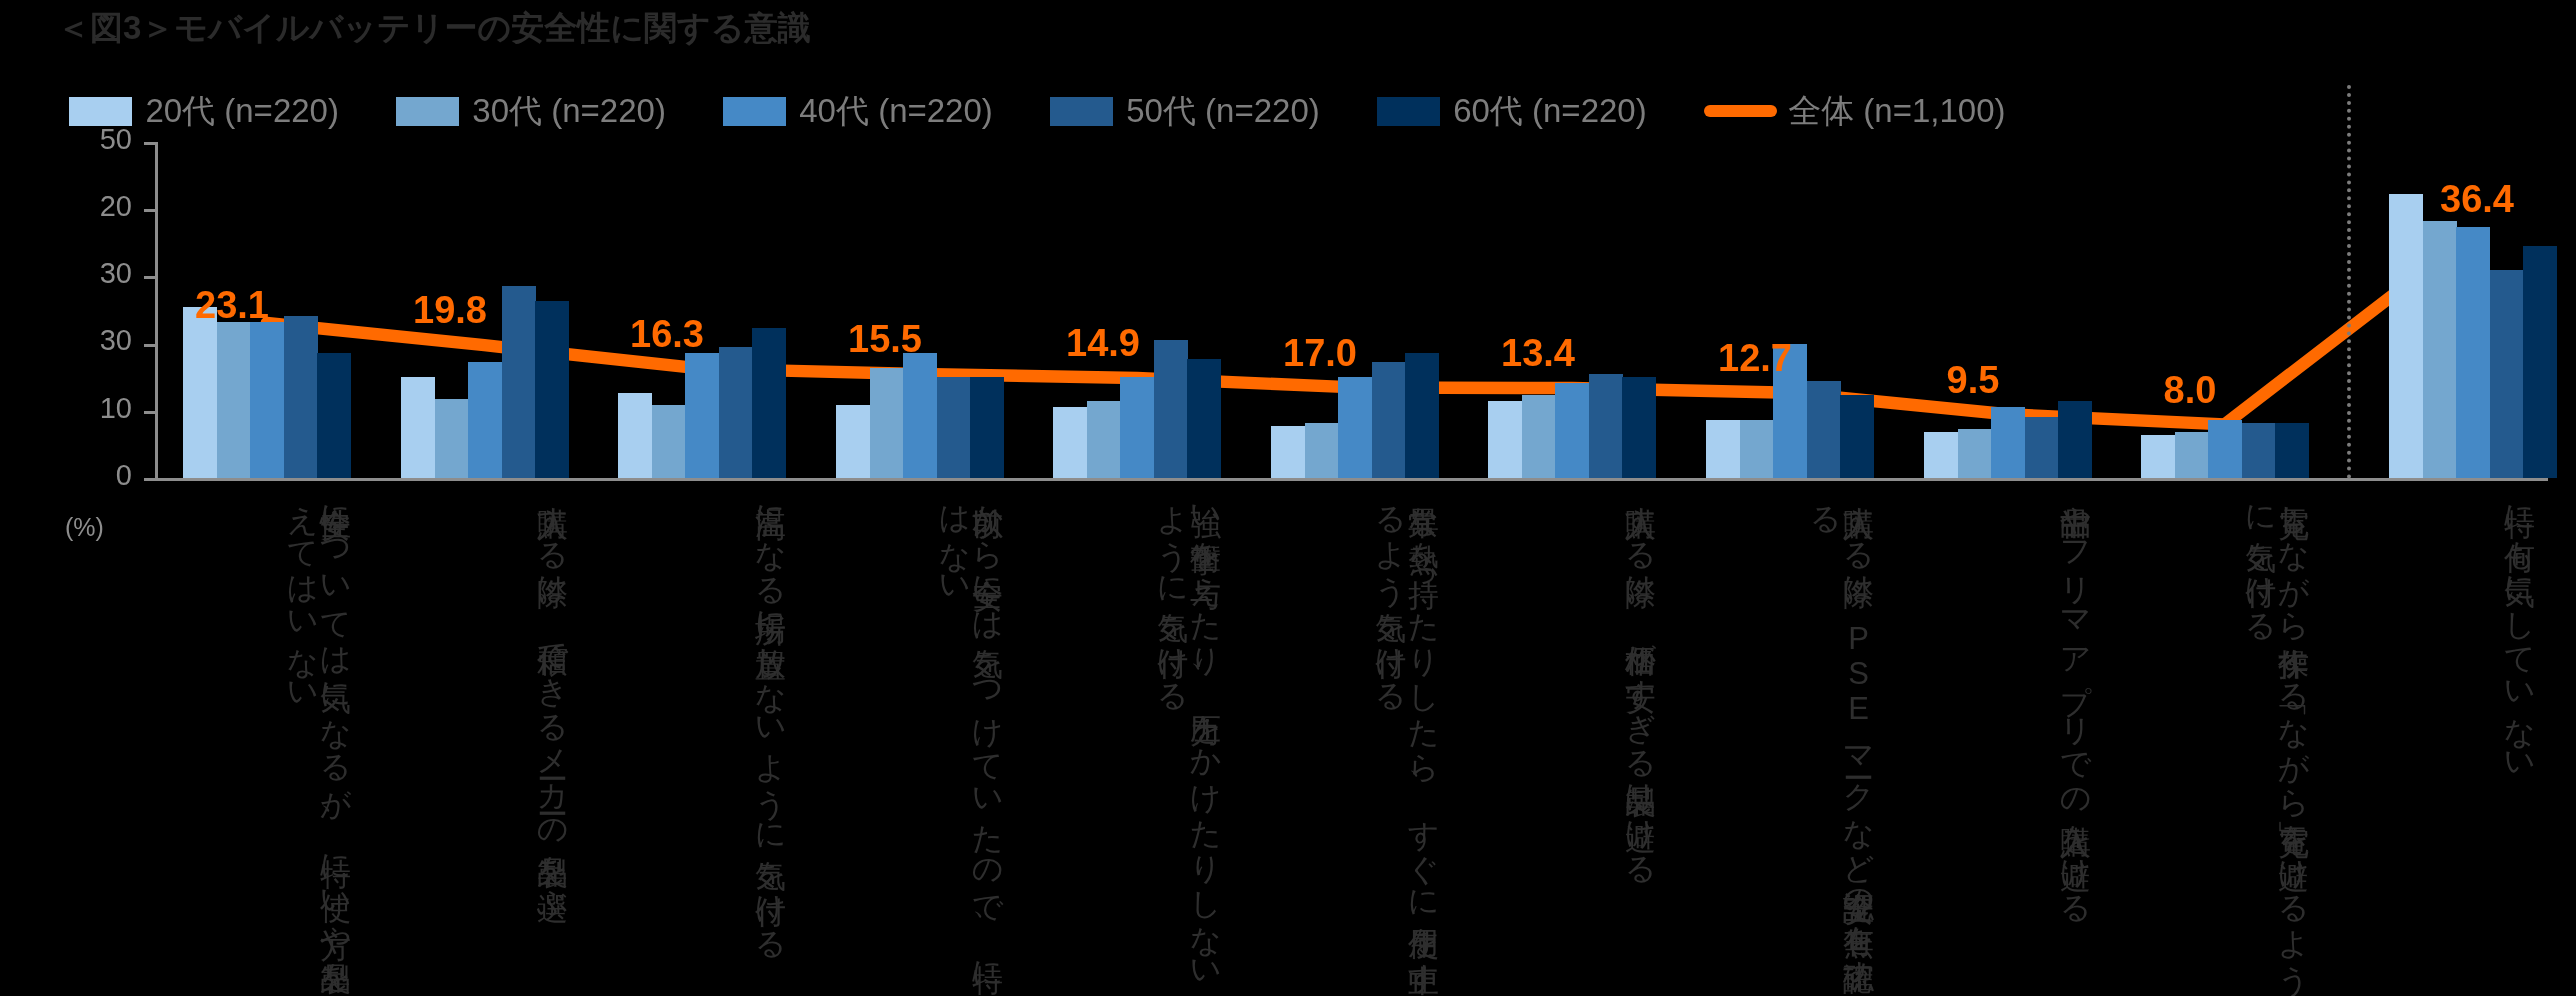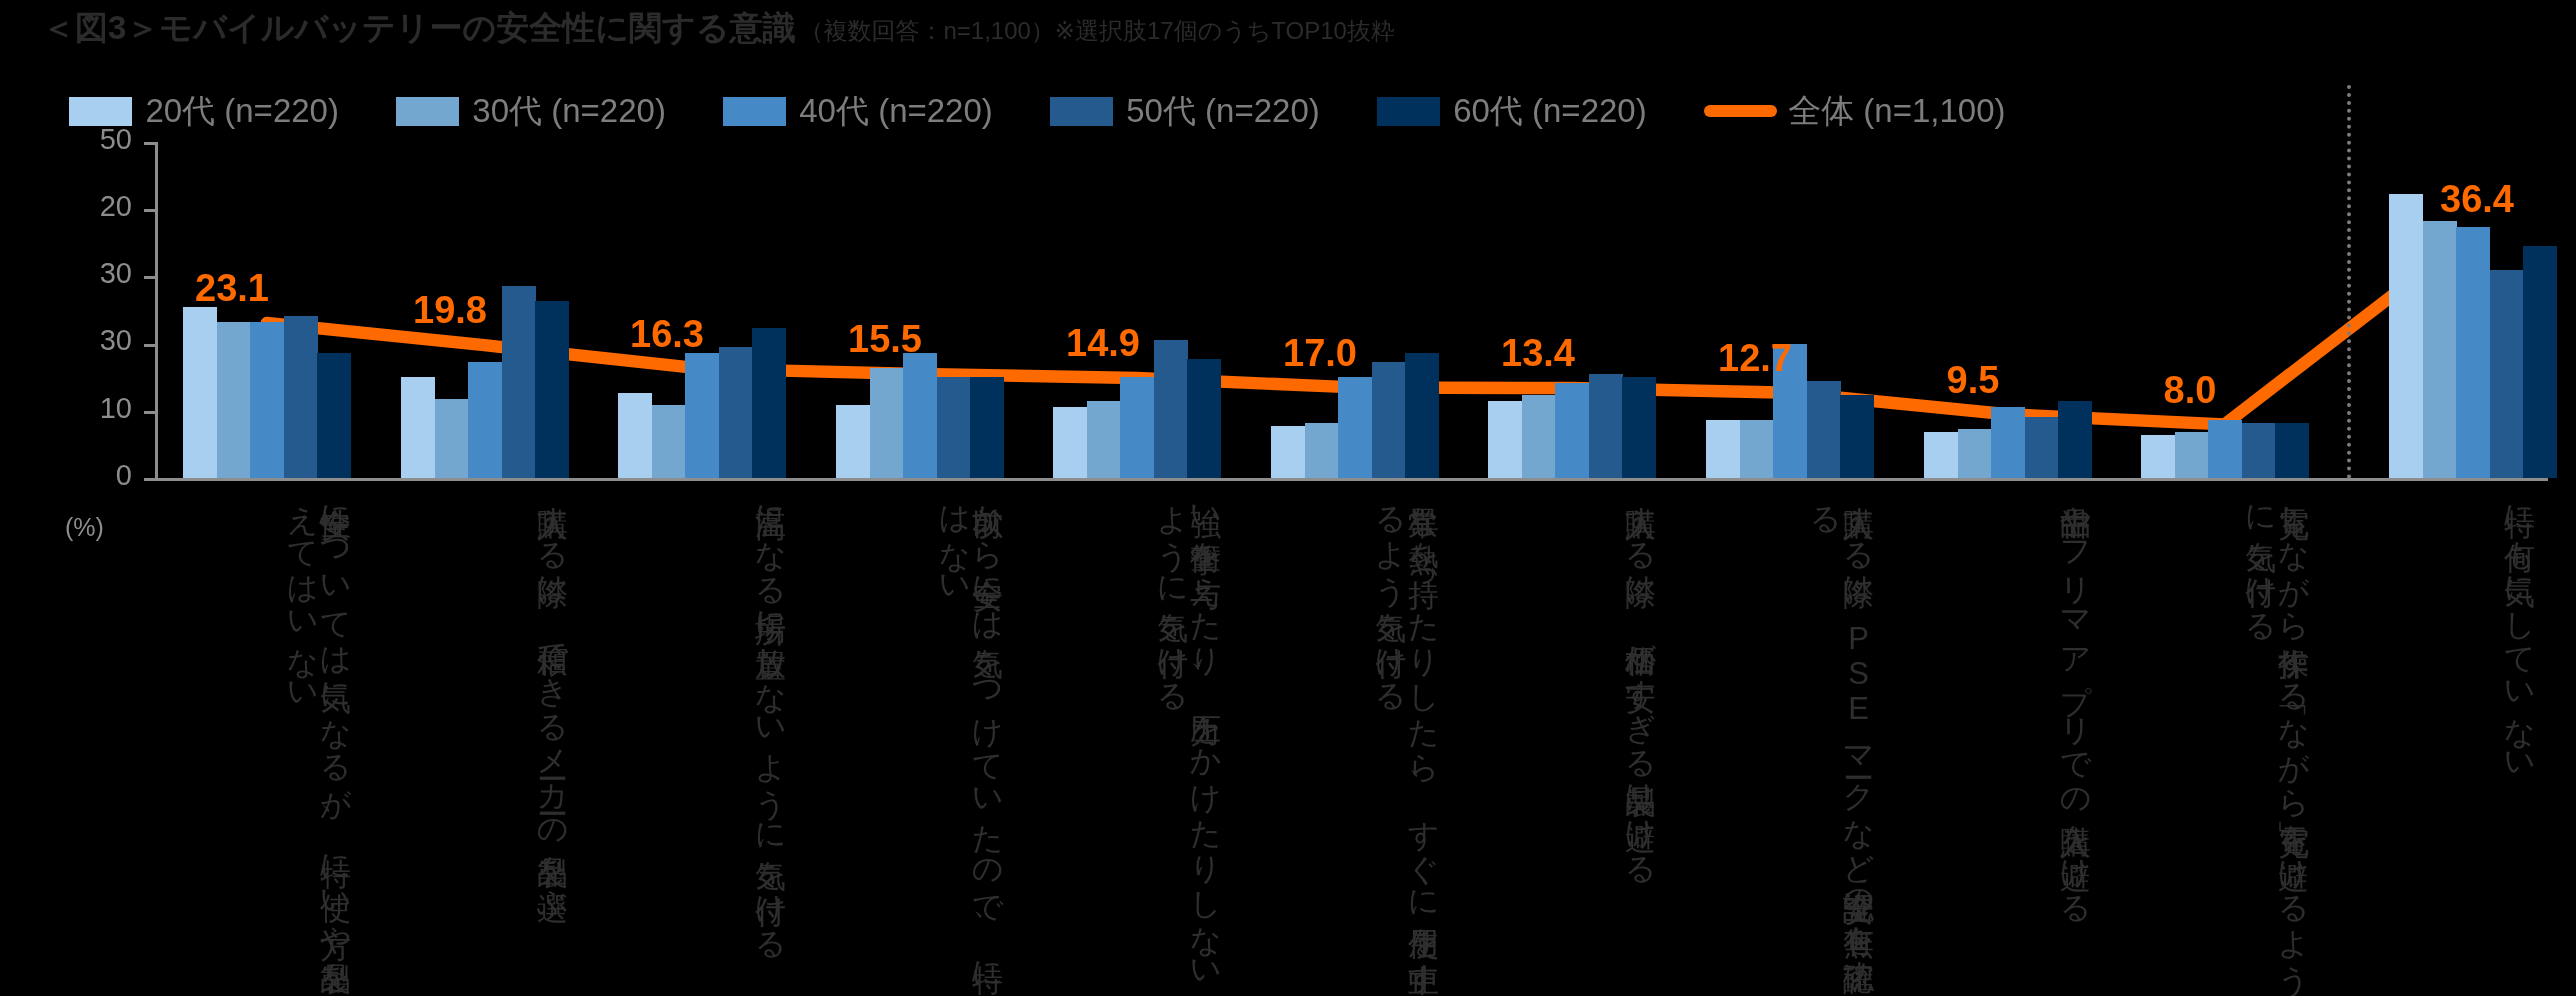--- a/index.html
+++ b/index.html
@@ -13,21 +13,21 @@
     height: 997px;
     overflow: hidden;
     font-family: "Liberation Sans", "DejaVu Sans", sans-serif;
     color: #8a8a8a;
     position: relative;
   }
 
   
   #title-row {
     position: absolute;
-    left: 42px;
+    left: 57px;
     top: 5.7px;
     height: 42px;
     display: flex;
     align-items: baseline;
     white-space: nowrap;
   }
   #title-main {
     font-size: 33px;
     font-weight: bold;
     color: #2b2b2b;
@@ -184,21 +184,20 @@
     transform: translateX(-50%);
     white-space: normal;
     letter-spacing: 0px;
   }
 </style>
 </head>
 <body>
 
 <div id="title-row">
   <span id="title-main">＜図3＞モバイルバッテリーの安全性に関する意識</span>
-  <span id="title-sub">（複数回答：n=1,100）※選択肢17個のうちTOP10抜粋</span>
 </div>
 
 <div id="legend">
     <div class="legend-item">
       <span class="legend-swatch" style="background: rgb(168, 207, 240);"></span>
       <span class="legend-label">20代 (n=220)</span>
     </div>
     <div class="legend-item">
       <span class="legend-swatch" style="background: rgb(116, 167, 207);"></span>
       <span class="legend-label">30代 (n=220)</span>
@@ -244,21 +243,21 @@
     <svg id="line-svg" viewBox="0 0 2500 412" preserveAspectRatio="none">
         <polyline points="113.63636363636364,248.838 340.90909090909093,272.004 568.1818181818182,296.574 795.4545454545455,302.19 1022.7272727272727,306.402 1250,316.23 1477.2727272727273,316.932 1704.5454545454545,321.846 1931.818181818182,344.31 2159.090909090909,354.84 2418.3636363636365,155.472" fill="none" stroke="#FF6A00" stroke-width="13" stroke-linecap="round" stroke-linejoin="round"></polyline>
       </svg>
   <div class="bar-group" style="left: 25px; width: 168px;">
         <div class="bar" style="left: 0px; width: 34px; height: 171px; background: rgb(168, 207, 240);"></div>
         <div class="bar" style="left: 34px; width: 34px; height: 156px; background: rgb(116, 167, 207);"></div>
         <div class="bar" style="left: 67px; width: 34px; height: 156px; background: rgb(69, 137, 198);"></div>
         <div class="bar" style="left: 101px; width: 34px; height: 162px; background: rgb(36, 90, 142);"></div>
         <div class="bar" style="left: 134px; width: 34px; height: 125px; background: rgb(0, 48, 92);"></div>
       </div>
-      <div class="group-value" style="left: 74px; top: 125px;">23.1</div>
+      <div class="group-value" style="left: 74px; top: 142px;">23.1</div>
       <div class="bar-group" style="left: 243px; width: 168px;">
         <div class="bar" style="left: 0px; width: 34px; height: 101px; background: rgb(168, 207, 240);"></div>
         <div class="bar" style="left: 34px; width: 34px; height: 79px; background: rgb(116, 167, 207);"></div>
         <div class="bar" style="left: 67px; width: 34px; height: 116px; background: rgb(69, 137, 198);"></div>
         <div class="bar" style="left: 101px; width: 34px; height: 192px; background: rgb(36, 90, 142);"></div>
         <div class="bar" style="left: 134px; width: 34px; height: 177px; background: rgb(0, 48, 92);"></div>
       </div>
       <div class="group-value" style="left: 292px; top: 147px;">19.8</div>
       <div class="bar-group" style="left: 460px; width: 168px;">
         <div class="bar" style="left: 0px; width: 34px; height: 85px; background: rgb(168, 207, 240);"></div>

